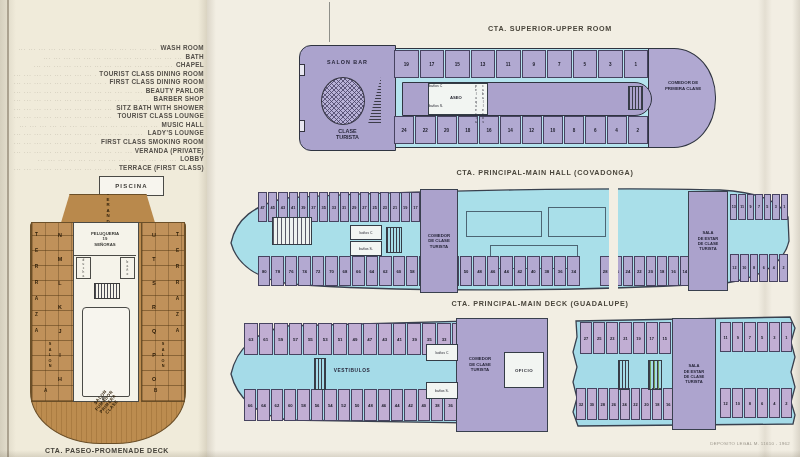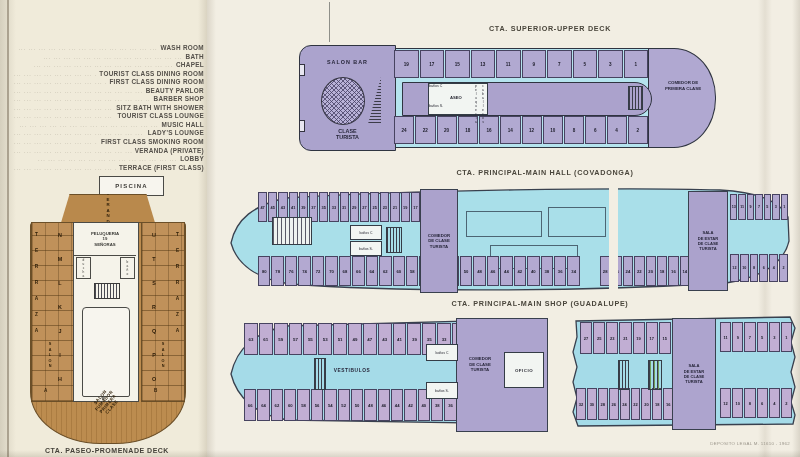--- a/index.html
+++ b/index.html
@@ -252,21 +252,21 @@
   </div>
   <div class="abs ml" id="smoking">SALON
 FUMADOR
 PRIMERA
 CLASE</div>
 </div>
 <div class="abs" id="prom-caption">CTA. PASEO-PROMENADE DECK</div>
 
 <div class="abs" id="mast"></div>
 
-<div class="abs deck-title" id="t-sup">CTA. SUPERIOR-UPPER DECK</div>
+<div class="abs deck-title" id="t-sup">CTA. SUPERIOR-UPPER ROOM</div>
 <div class="abs" id="sup">
   <div class="abs" id="sup-deck"></div>
   <div class="abs" id="sup-salon">
     <span class="slot" style="left:-1px;top:18px;"></span>
     <span class="slot" style="left:-1px;top:74px;"></span>
     <div class="abs roomlbl" id="sup-salon-lbl">SALON BAR</div>
     <div class="abs" id="sup-oval"></div>
     <div class="abs" id="sup-wedge"></div>
     <div class="abs roomlbl ml" id="sup-clase">CLASE
 TURISTA</div>
@@ -396,21 +396,21 @@
 DE ESTAR
 DE CLASE
 TURISTA</div>
   <div class="abs stalls" id="cov-stalls"></div>
   <div class="abs whitebox" id="cov-banc">baños C</div>
   <div class="abs whitebox" id="cov-bans">baños S.</div>
   <div class="abs hatch" id="cov-stair"></div>
   <div class="abs" id="cov-fold"></div>
 </div>
 
-<div class="abs deck-title" id="t-gua">CTA. PRINCIPAL-MAIN SHOP (GUADALUPE)</div>
+<div class="abs deck-title" id="t-gua">CTA. PRINCIPAL-MAIN DECK (GUADALUPE)</div>
 <div class="abs" id="gua">
   <svg width="320" height="122" viewBox="0 0 320 122" style="position:absolute;left:0;top:0;">
     <path d="M 3 62 C 9 36 26 21 58 14 L 310 7 L 314 16 L 310 28 L 314 42 L 310 56 L 314 72 L 310 86 L 314 100 L 310 112 L 60 108 C 28 103 9 86 3 62 Z" fill="#a5dbe8" stroke="#39404e" stroke-width="1.3"></path>
   </svg>
   <svg width="232" height="122" viewBox="0 0 232 122" style="position:absolute;left:340px;top:0;">
     <path d="M 8 9 L 222 5 L 227 16 L 223 30 L 227 45 L 223 60 L 227 75 L 223 90 L 227 103 L 225 112 L 10 114 L 5 100 L 9 86 L 5 70 L 9 55 L 5 40 L 9 25 Z" fill="#a5dbe8" stroke="#39404e" stroke-width="1.3"></path>
   </svg>
   <div class="abs cabrow" id="gua-top">
       <span class="cab">63</span>
       <span class="cab">61</span>

